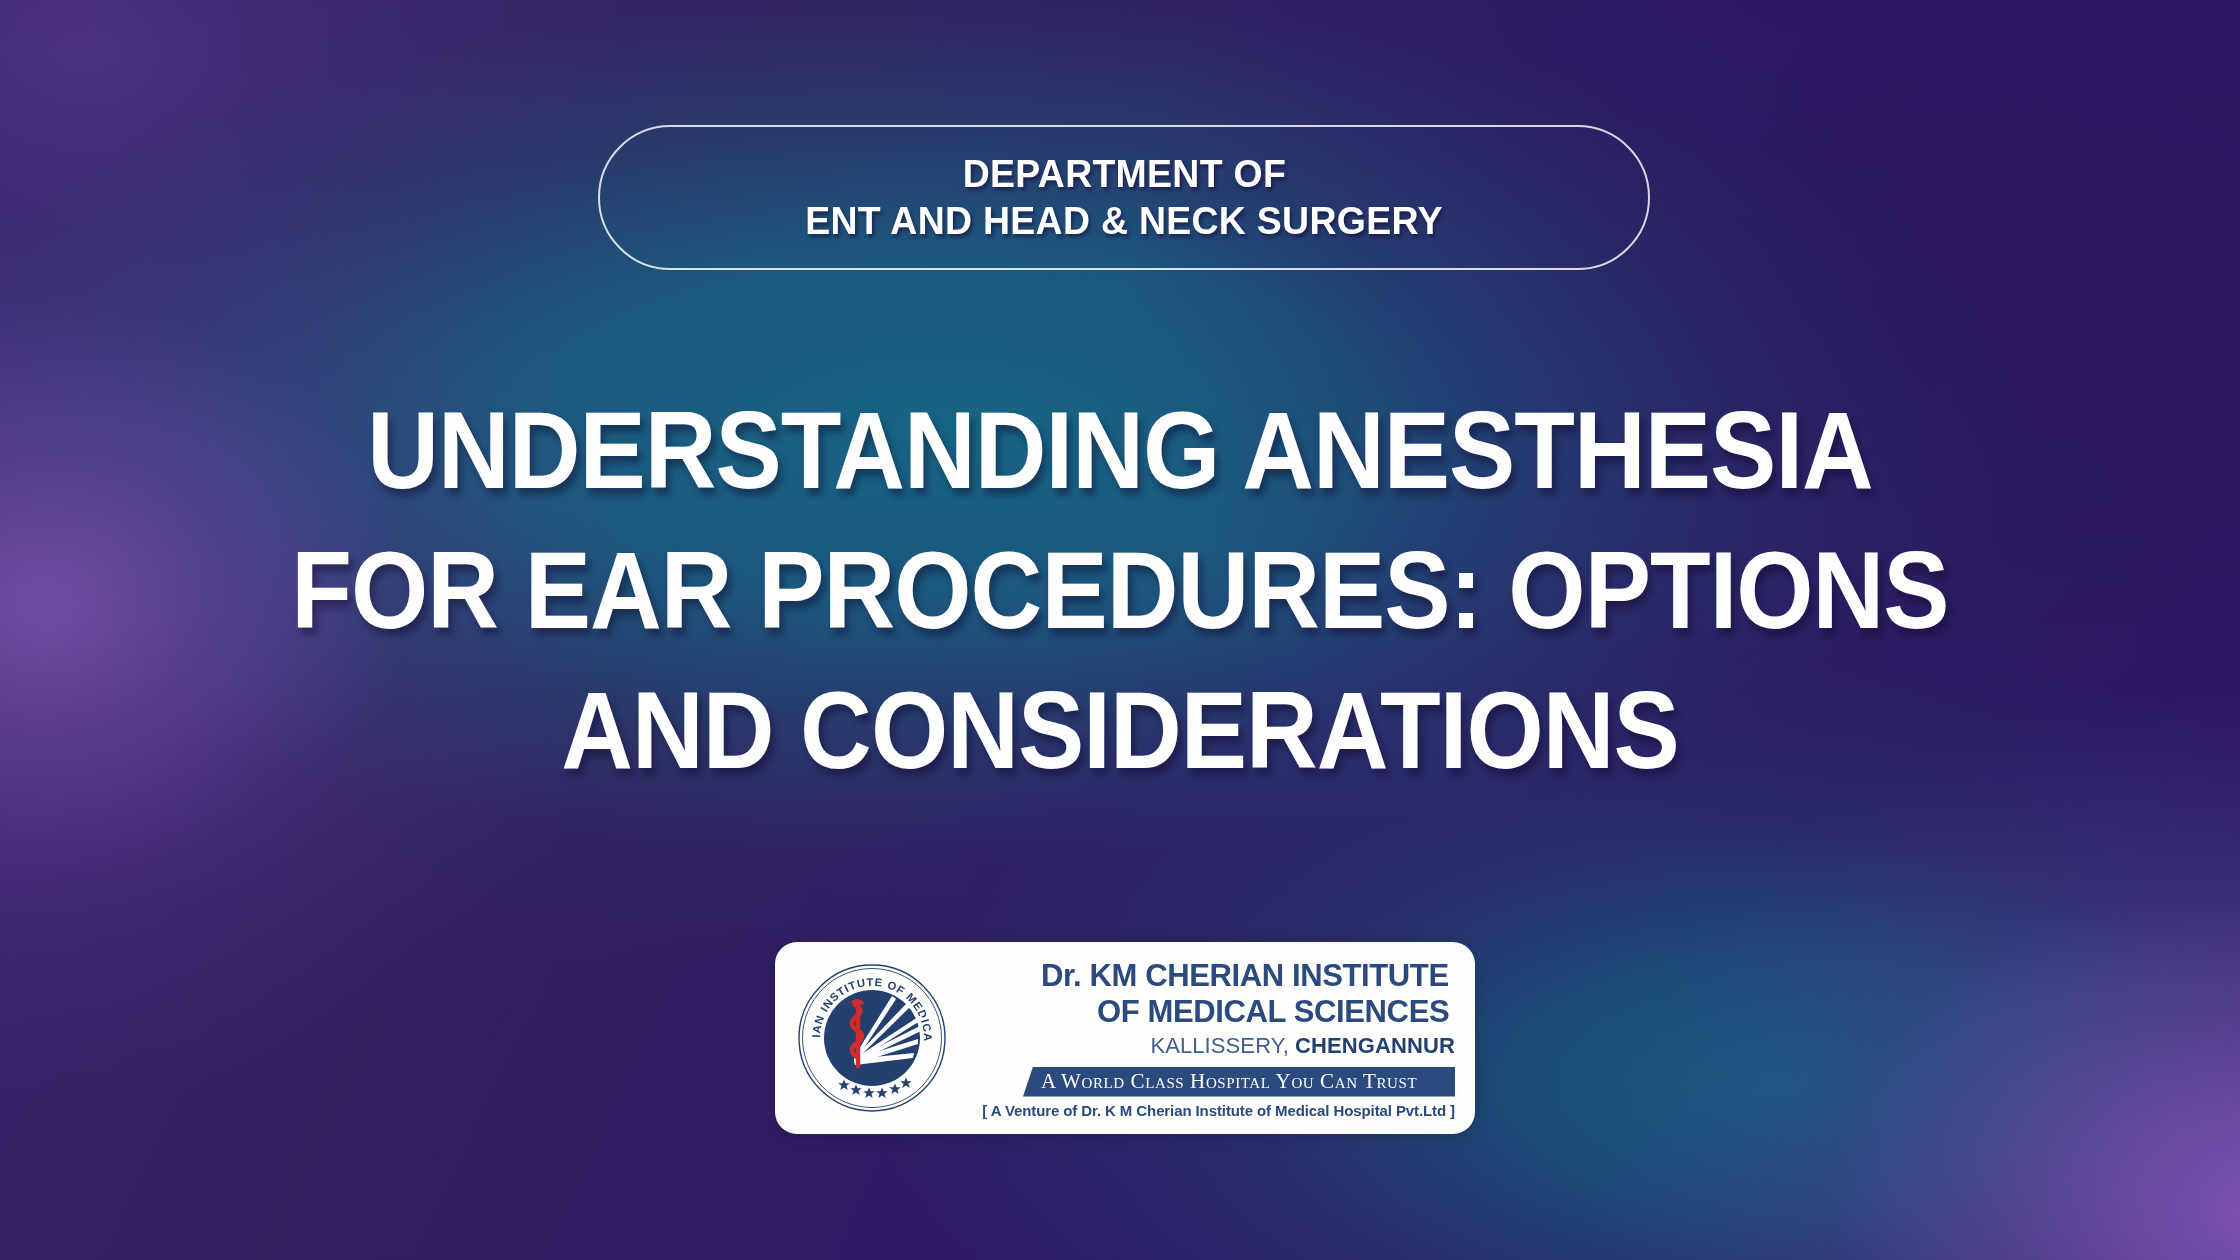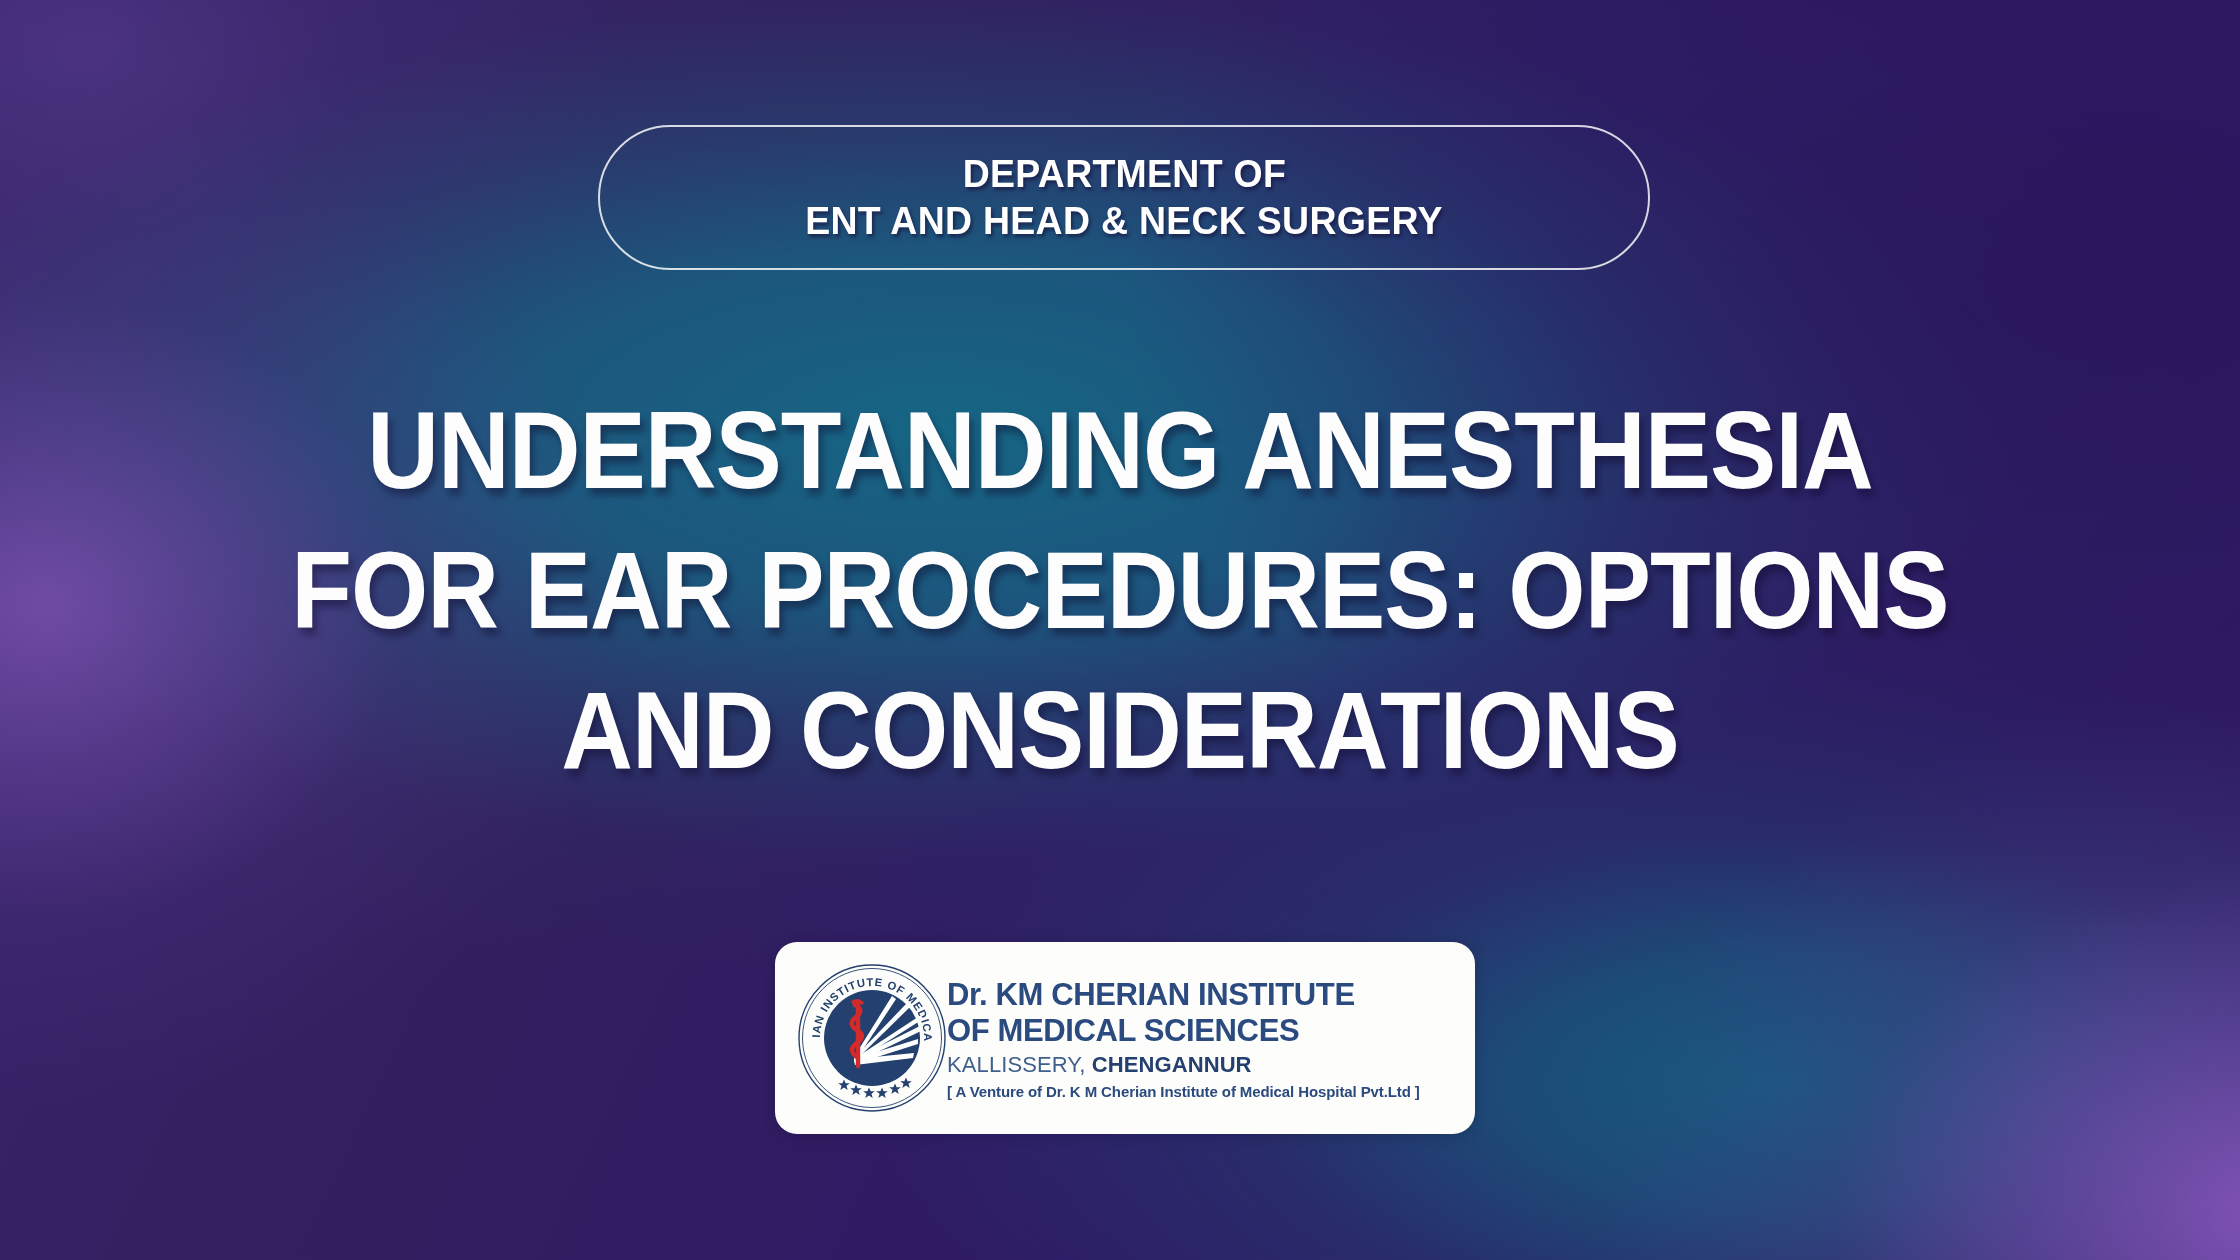--- a/index.html
+++ b/index.html
@@ -140,24 +140,26 @@
   
   #emblem {
     width:150px; height:150px;
     flex:0 0 150px;
     position:relative;
   }
   #emblem svg { display:block; width:150px; height:150px; }
 
   
   #logo-text {
+    margin-left:10px;
     flex:1 1 auto;
     display:flex;
     flex-direction:column;
     justify-content:center;
+    align-items:flex-end;
   }
   .inst-name {
     color:#2a4a80;
     font-weight:bold;
     font-size:31.5px;
     line-height:36px;
     letter-spacing:-0.4px;
     white-space:nowrap;
     transform:scaleX(0.985);
     transform-origin:left center;
@@ -290,18 +292,23 @@
 
     <div id="logo-text">
       <div class="inst-name">Dr. KM CHERIAN INSTITUTE</div>
       <div class="inst-name">OF MEDICAL SCIENCES</div>
 
       <div class="inst-place">
         <span class="place-light">KALLISSERY,</span>
         <span class="place-bold">CHENGANNUR</span>
       </div>
 
+      <div class="tagline-wrap">
+        <div class="tagline-ribbon">
+          <span class="tagline-text">A World Class Hospital You Can Trust</span>
+        </div>
+      </div>
 
       <div class="venture-line">[ A Venture of Dr. K M Cherian Institute of Medical Hospital Pvt.Ltd ]</div>
     </div>
 
   </div>
 </div>
 
 </body></html>

